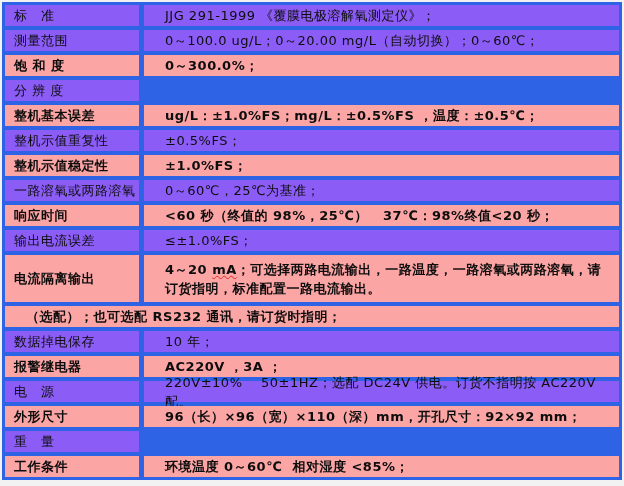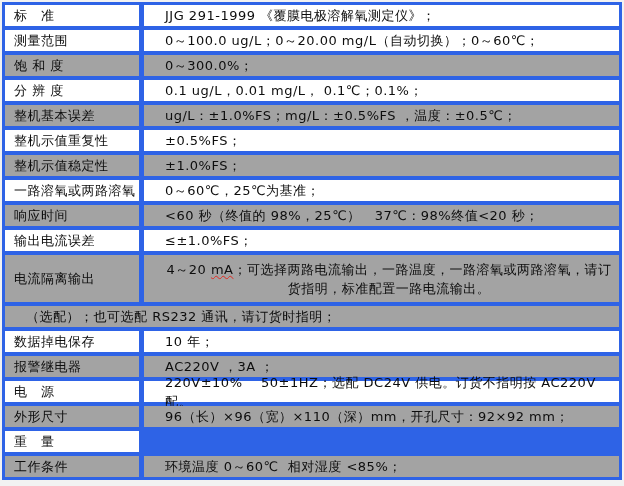--- a/index.html
+++ b/index.html
@@ -27,21 +27,20 @@
   .spec-row {
     display: flex;
     gap: 5px;
     height: 21px;
     flex: none;
   }
   .spec-row.tall {
     flex: 1;
     height: auto;
     min-height: 40px;
-    text-align: center;
   }
   .cell {
     display: flex;
     align-items: center;
     box-sizing: border-box;
     color: #0d0d0d;
     font-size: 13px;
     letter-spacing: 0.5px;
   }
   .label-cell {
@@ -52,22 +51,22 @@
   }
   .value-cell {
     flex: 1;
     padding-left: 21px;
     padding-right: 6px;
   }
   .cell .txt {
     white-space: pre-wrap;
     line-height: 19px;
   }
-  .spec-row.gray .cell { background: #ffffff; }
-  .spec-row.light .cell { background: #a3a3a3; }
+  .spec-row.gray .cell { background: #8b5cf6; }
+  .spec-row.light .cell { background: #fca5a5; font-weight: bold; }
   .squiggle {
     text-decoration-line: underline;
     text-decoration-style: wavy;
     text-decoration-color: #E22A1F;
     text-decoration-thickness: 1px;
   }
 </style>
 </head>
 <body>
 
@@ -97,23 +96,20 @@
       </div>
     <div class="cell value-cell">
         <span class="txt">0～300.0%；</span>
       </div>
   </div>
 
   <div class="spec-row gray">
     <div class="cell label-cell">
         <span class="txt">分 辨 度</span>
       </div>
-    <div class="cell value-cell">
-        <span class="txt">0.1 ug/L，0.01 mg/L， 0.1℃；0.1%；</span>
-      </div>
   </div>
 
   <div class="spec-row light">
     <div class="cell label-cell">
         <span class="txt">整机基本误差</span>
       </div>
     <div class="cell value-cell">
         <span class="txt">ug/L：±1.0%FS；mg/L：±0.5%FS ，温度：±0.5℃；</span>
       </div>
   </div>

